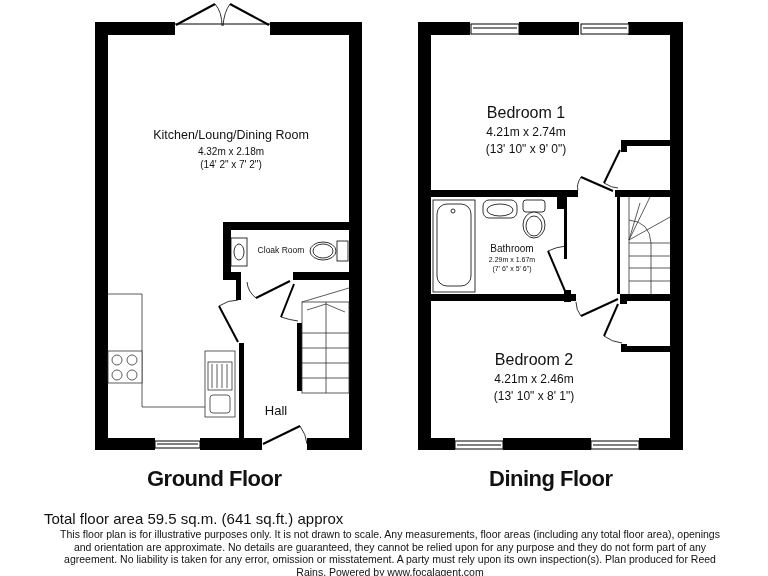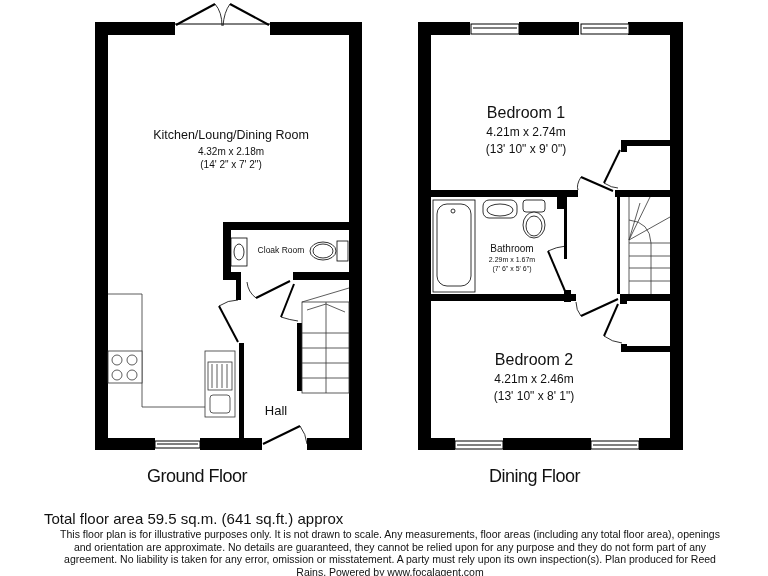--- a/index.html
+++ b/index.html
@@ -1,19 +1,19 @@
 <!DOCTYPE html>
 <html><head>
 <meta charset="utf-8">
 <style>
   html, body { margin: 0; padding: 0; background: #ffffff; }
   body { width: 768px; height: 576px; position: relative; overflow: hidden; font-family: "Liberation Sans", sans-serif; color: #111; }
   svg.plan { position: absolute; left: 0; top: 0; }
   .room-label { font-family: "Liberation Sans", sans-serif; fill: #111; }
-  .floor-title { position: absolute; top: 466px; font-size: 18px; font-weight: normal; font-family: "Liberation Sans", sans-serif; letter-spacing: -0.5px; }
+  .floor-title { position: absolute; top: 466px; font-size: 22px; font-weight: bold; font-family: "Liberation Sans", sans-serif; letter-spacing: -0.5px; }
   .total-area { position: absolute; left: 44px; top: 510px; font-size: 15px; font-family: "Liberation Sans", sans-serif; }
   .disclaimer { position: absolute; left: 60px; top: 528px; width: 660px; text-align: center; font-size: 10.5px; line-height: 12.5px; font-family: "Liberation Sans", sans-serif; }
 </style>
 </head>
 <body>
 
 <svg class="plan" width="768" height="470" viewBox="0 0 768 470" xmlns="http://www.w3.org/2000/svg">
 
   <g>
 

